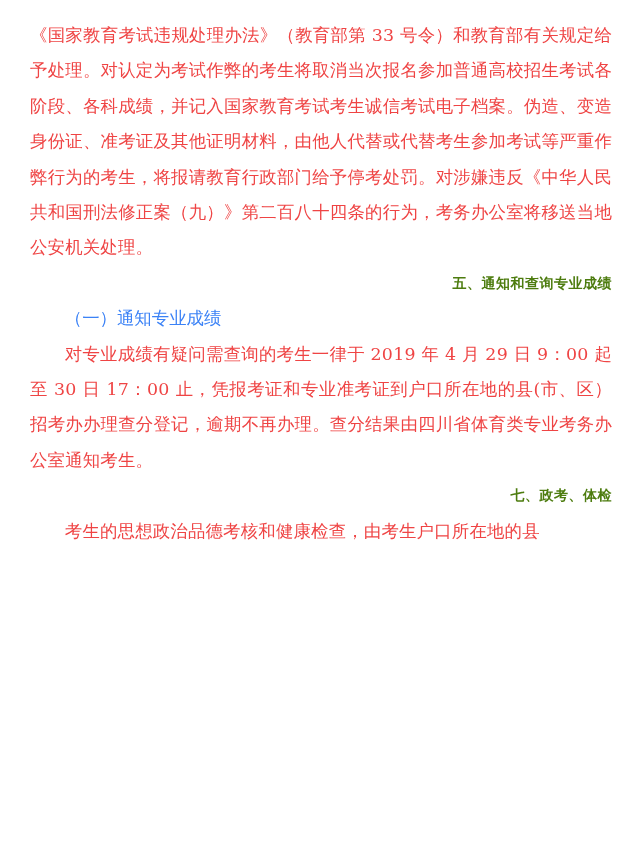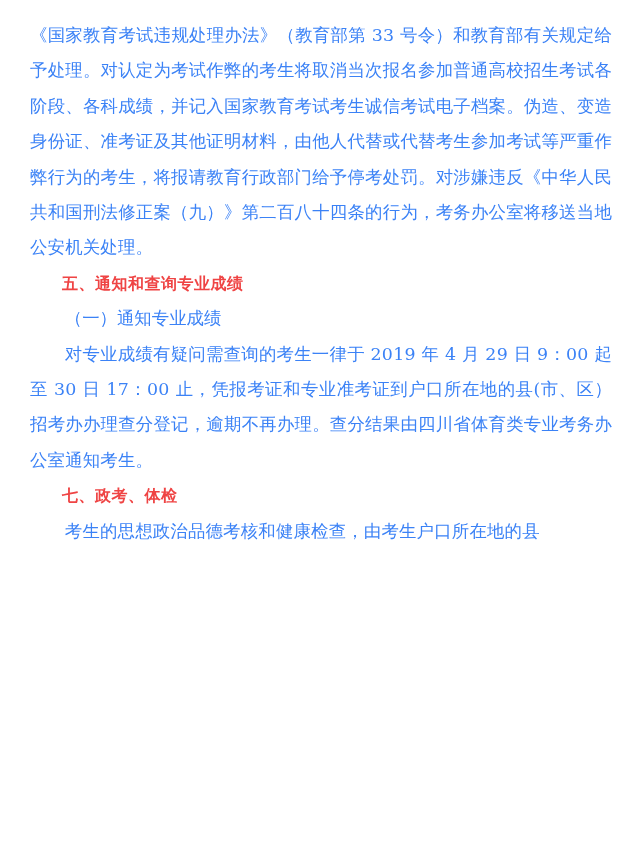--- a/index.html
+++ b/index.html
@@ -21,34 +21,35 @@
     padding: 18px 30px 0 30px;
     position: relative;
   }
   .para {
     font-size: 17.4px;
     line-height: 35.4px;
     text-align: justify;
     text-justify: inter-ideograph;
     letter-spacing: 0.2px;
     margin: 0;
-    color: #3b82f6;
+    color: #ef4444;
   }
   .indent {
     text-indent: 2em;
   }
   .heading {
-    font-size: 16px;
+    font-size: 14px;
     line-height: 35.4px;
     font-weight: bold;
     text-indent: 2em;
     margin: 0;
-    color: #ef4444;
+    color: #4d7c0f;
     font-family: "DejaVu Sans", "Liberation Sans", sans-serif;
     letter-spacing: 0.5px;
+    text-align: right;
   }
   .subhead {
     font-size: 17.4px;
     line-height: 35.4px;
     text-indent: 2em;
     margin: 0;
     color: #3b82f6;
   }
   .blk {
     margin: 0;

